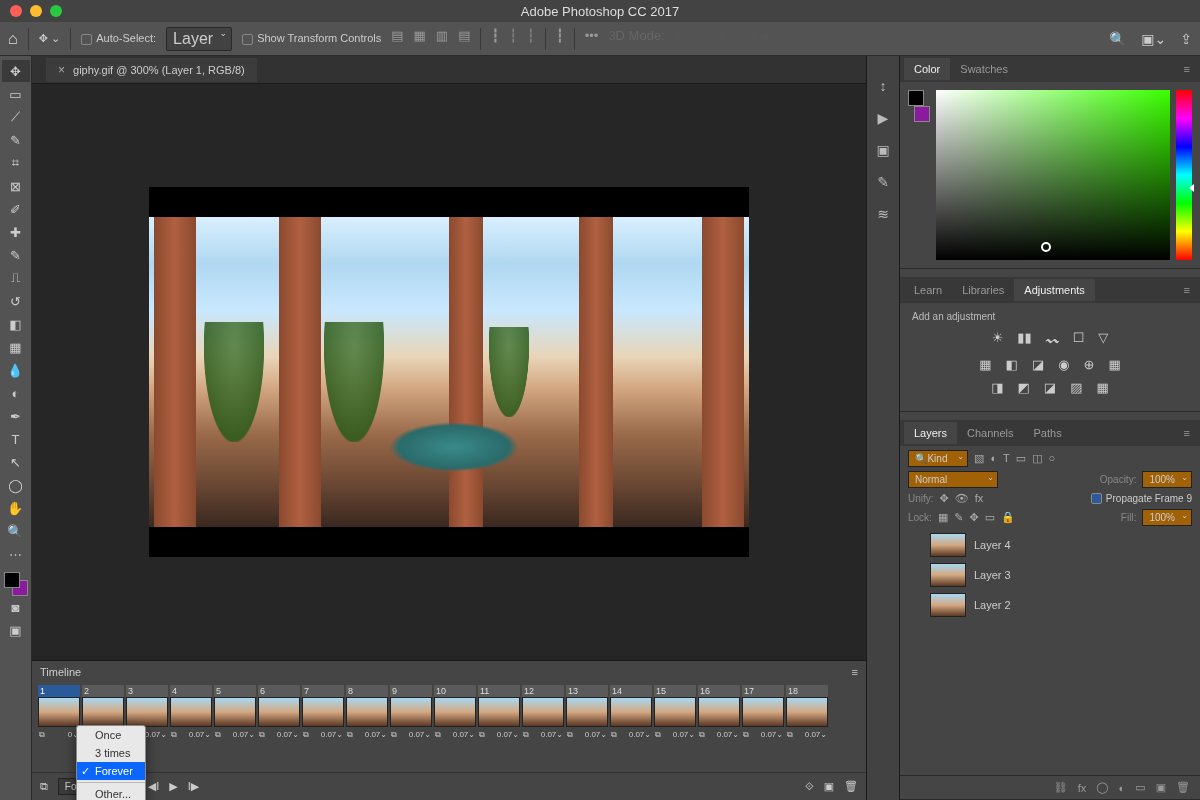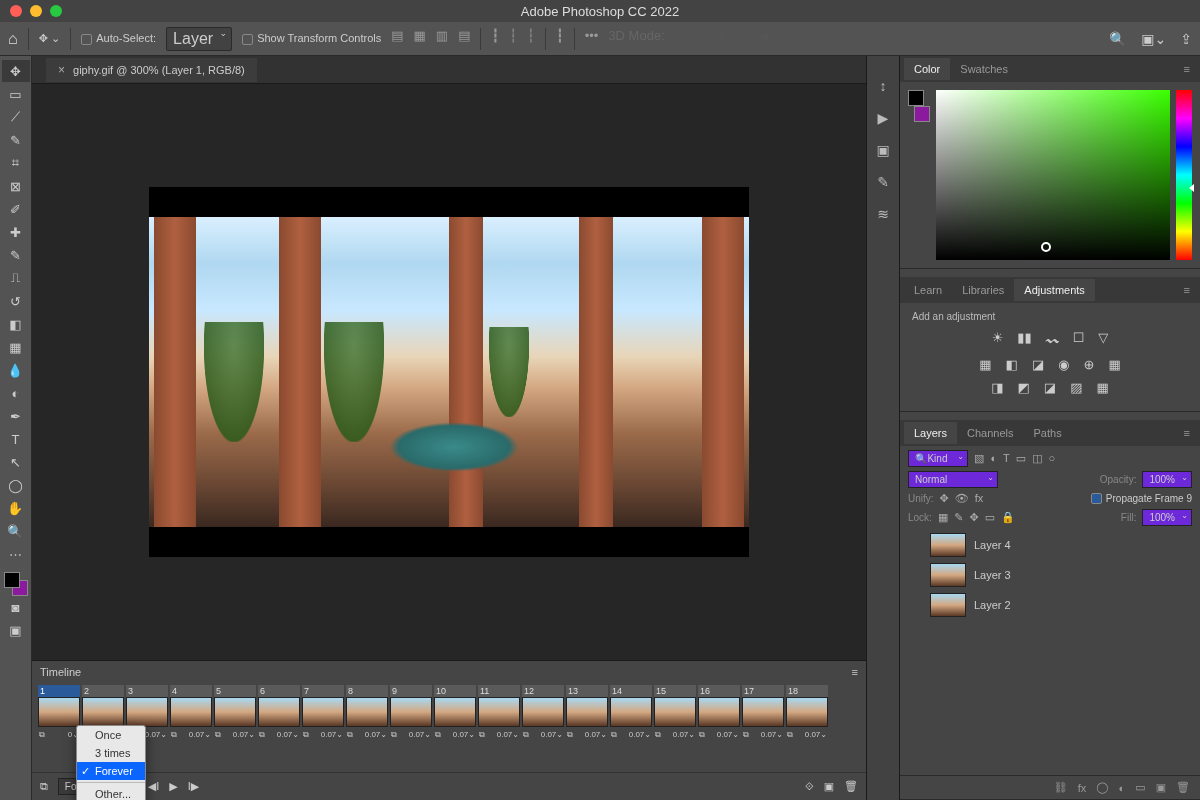--- a/index.html
+++ b/index.html
@@ -77,41 +77,41 @@
 .hue-strip { width: 16px; height: 170px; background: linear-gradient(to bottom, #f00, #f0f, #00f, #0ff, #0f0, #ff0, #f00); position: relative; }
 .hue-strip .marker { position: absolute; right: -2px; top: 55%; width: 0; height: 0; border-top: 4px solid transparent; border-bottom: 4px solid transparent; border-right: 5px solid #fff; }
 
 .adjpanel .body { padding: 8px 12px; }
 .adj-label { font-size: 10px; color: #bbb; margin-bottom: 8px; }
 .adj-row { display: flex; gap: 14px; justify-content: center; margin-bottom: 8px; color: #ccc; font-size: 13px; }
 
 .layerspanel { flex: 1; display: flex; flex-direction: column; }
 .layerspanel .controls { padding: 4px 8px; display: flex; flex-direction: column; gap: 4px; font-size: 10px; }
 .lc-row { display: flex; align-items: center; gap: 6px; }
-.lc-drop { background: #6d28d9; border: 1px solid #222; padding: 2px 16px 2px 6px; position: relative; font-size: 10px; flex: 0 0 auto; }
+.lc-drop { background: #a16207; border: 1px solid #222; padding: 2px 16px 2px 6px; position: relative; font-size: 10px; flex: 0 0 auto; }
 .lc-drop::after { content: "⌄"; position: absolute; right: 3px; top: 1px; font-size: 8px; }
 .lc-row .icons { display: flex; gap: 6px; color: #aaa; font-size: 11px; }
 .lc-label { color: #888; font-size: 10px; }
 .layerlist { flex: 1; overflow: hidden; }
 .layer { display: flex; align-items: center; height: 30px; padding: 0 8px; gap: 8px; }
 .layer .eye { width: 14px; font-size: 11px; }
 .layer .lthumb { width: 36px; height: 24px; background: linear-gradient(to bottom, #a8d8f0 0%, #d4a882 50%, #5a3825 100%); border: 1px solid #222; }
 .layer .lname { font-size: 11px; }
 .layerfooter { height: 24px; border-top: 1px solid #2a2a2a; display: flex; align-items: center; justify-content: flex-end; gap: 10px; padding: 0 10px; color: #999; font-size: 11px; }
 </style>
 </head>
 <body>
 
 <div class="titlebar">
   <div class="traffic">
     <div class="tl-red"></div>
     <div class="tl-yel"></div>
     <div class="tl-grn"></div>
   </div>
-  <div class="title">Adobe Photoshop CC 2022</div>
+  <div class="title">Adobe Photoshop CC 2017</div>
 </div>
 
 <div class="optionbar">
   <span class="home">⌂</span>
   <div class="sep"></div>
   <span>✥ ⌄</span>
   <div class="sep"></div>
   <span><span class="checkbox"></span><span>Auto-Select:</span></span>
   <span class="drop">Layer</span>
   <span><span class="checkbox"></span><span>Show Transform Controls</span></span>

